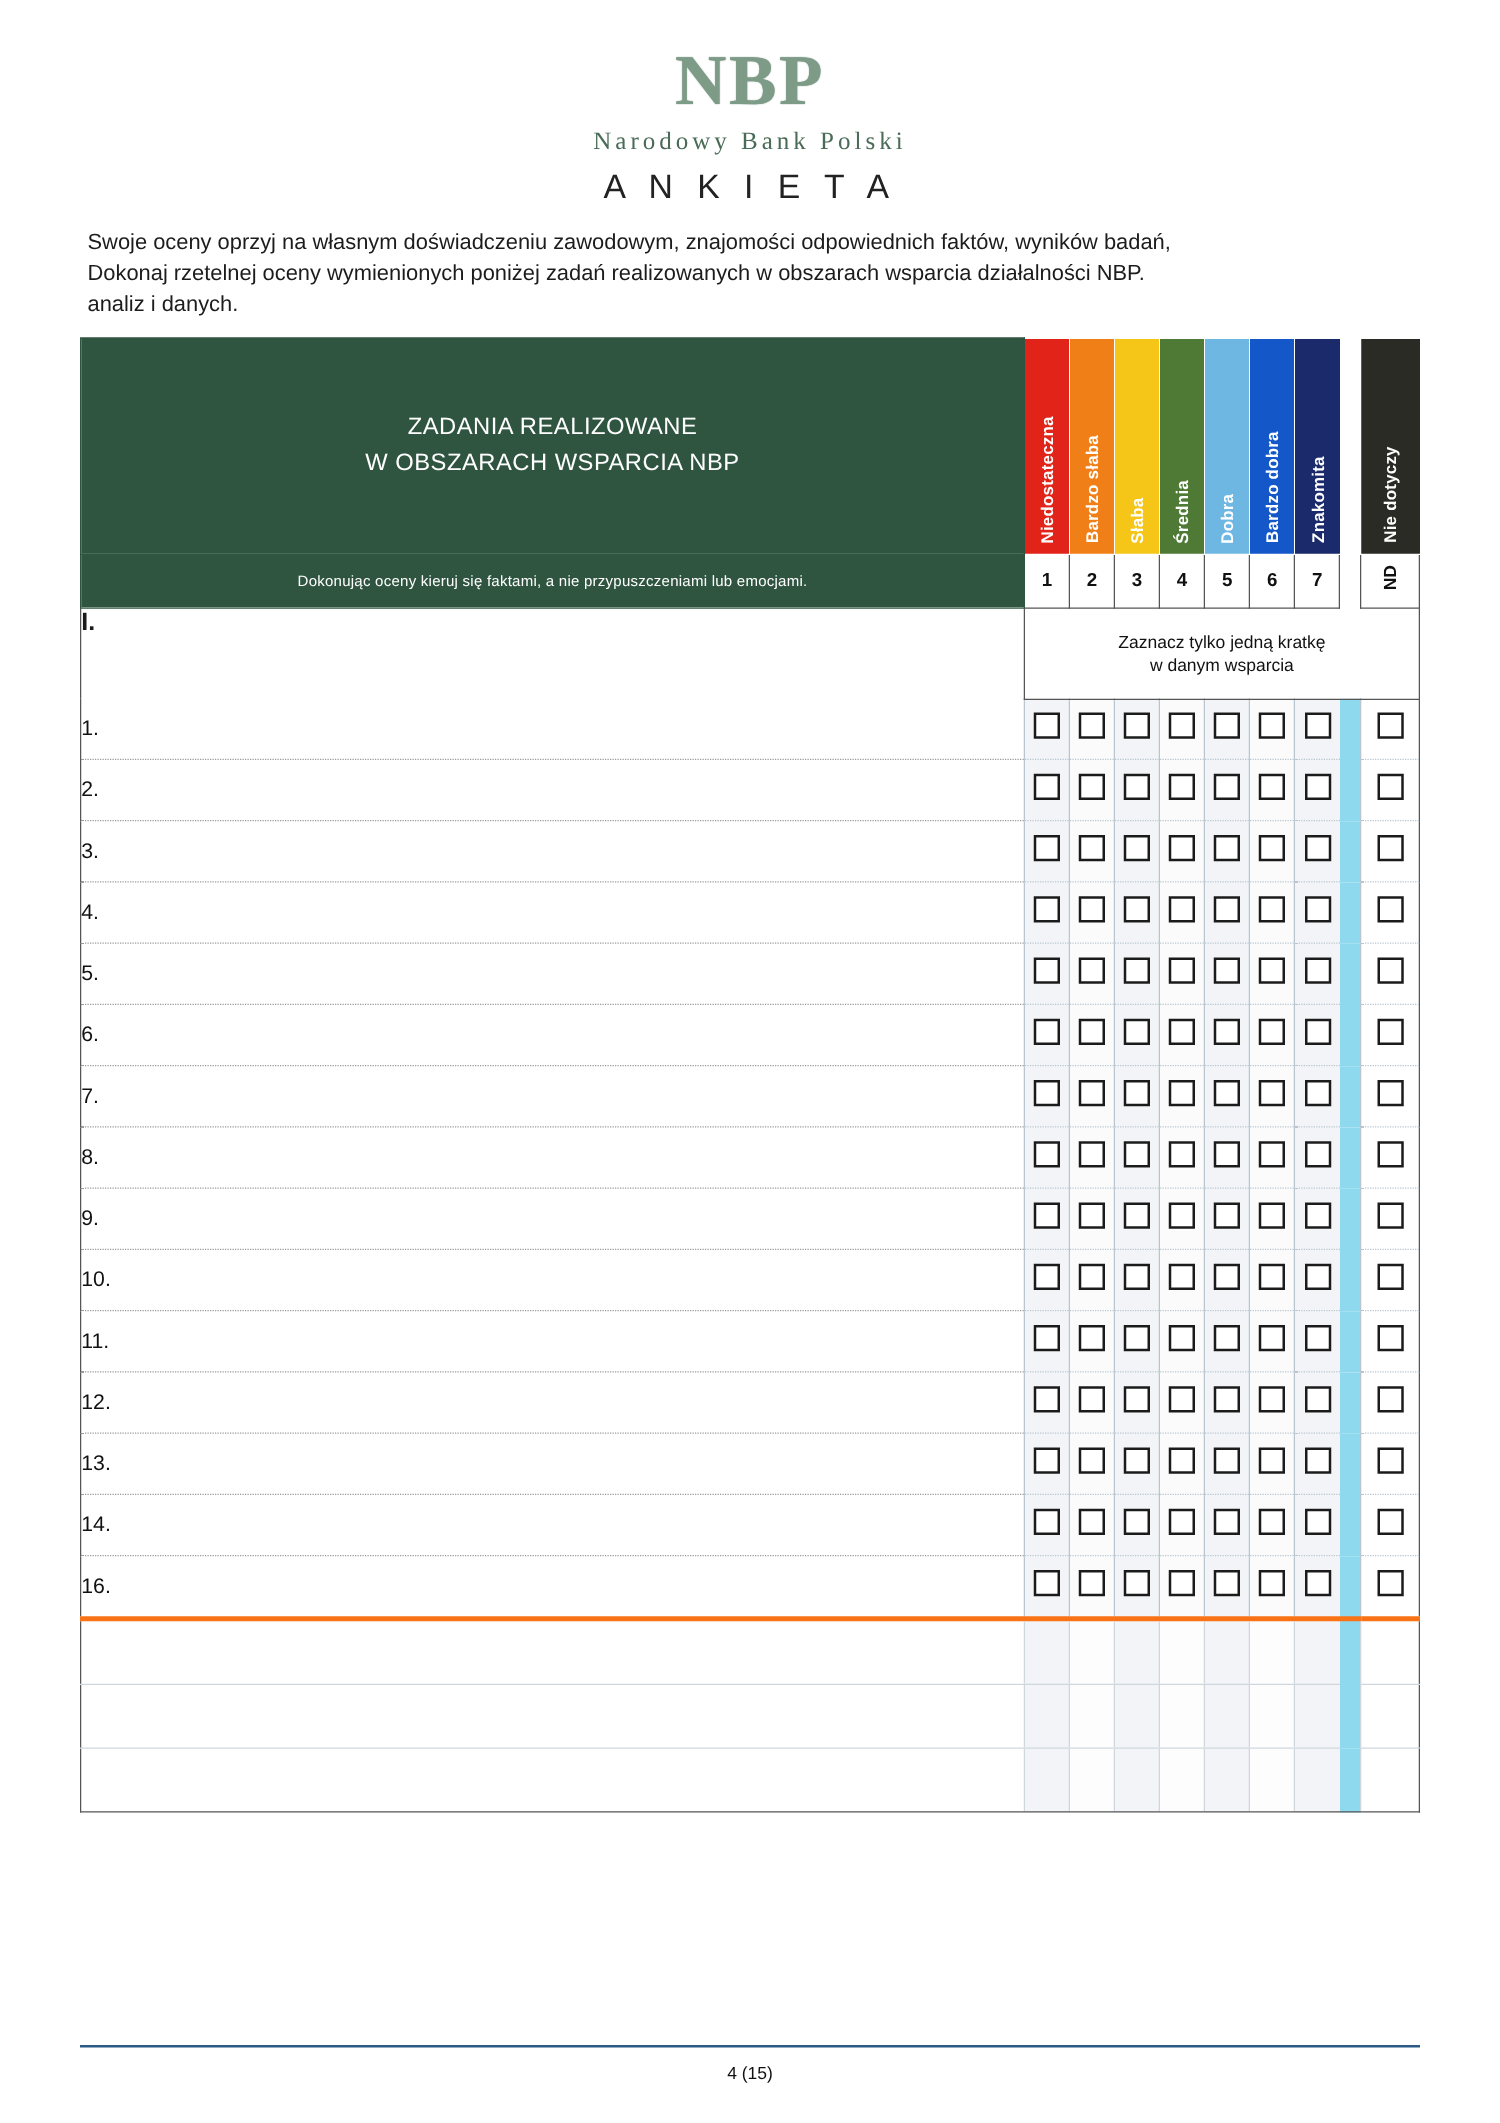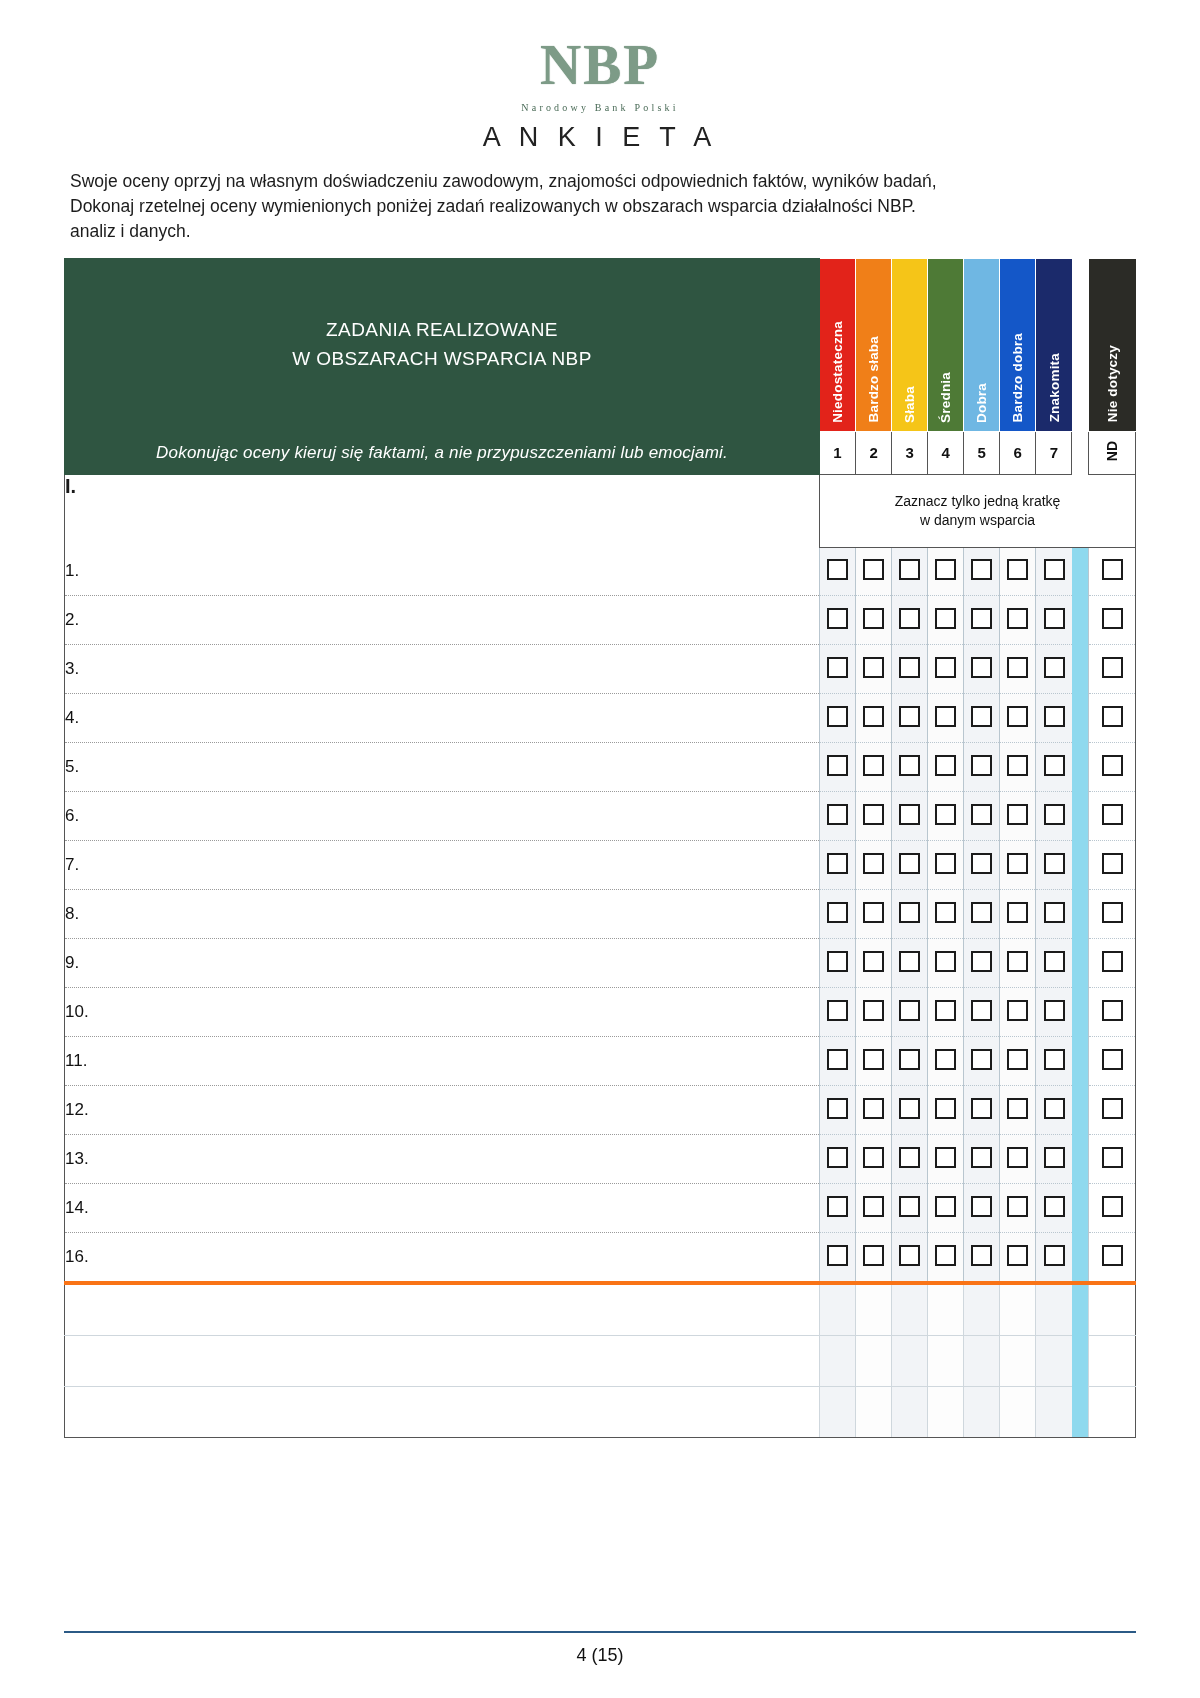--- a/index.html
+++ b/index.html
@@ -32,21 +32,21 @@
     font-family: "Liberation Serif", serif;
     font-size: 57px;
     letter-spacing: 2px;
     color: #7d9b87;
     font-weight: 700;
     line-height: 1;
     text-shadow: 0 0 1px #6d8d78;
   }
   .logo-sub {
     font-family: "Liberation Serif", serif;
-    font-size: 10px;
+    font-size: 20px;
     letter-spacing: 3.2px;
     color: #4a6b57;
     margin-top: 9px;
   }
   .logo-title {
     font-family: "Liberation Sans", sans-serif;
     font-size: 27px;
     letter-spacing: 6px;
     color: #222;
     margin-top: 9px;
@@ -81,25 +81,24 @@
     font-size: 19px;
     line-height: 1.5;
     border: 1px solid #2f5541;
     letter-spacing: .4px;
   }
   .hdr-green2 {
     background: #2f5541;
     color: #ffffff;
     text-align: center;
     vertical-align: middle;
-    font-size: 17px;
+    font-size: 12px;
     border: 1px solid #2f5541;
     height: 42px;
     letter-spacing: .2px;
-    font-style: italic;
   }
 
   
   .scale-cell {
     width: 34px;
     height: 172px;
     position: relative;
     border-left: 1px solid #ffffff;
     border-top: 1px solid #ffffff;
     border-bottom: 1px solid #ffffff;
@@ -233,21 +232,21 @@
     left: 64px;
     right: 64px;
     bottom: 32px;
   }
   .footer-rule {
     border-top: 2px solid #2b5a86;
     margin-bottom: 12px;
   }
   .footer-text {
     text-align: center;
-    font-size: 18px;
+    font-size: 14px;
     color: #111;
   }
 </style>
 </head>
 <body>
 
 <div class="page">
 
   <div class="logo-block">
     <div class="logo-nbp">NBP</div>

